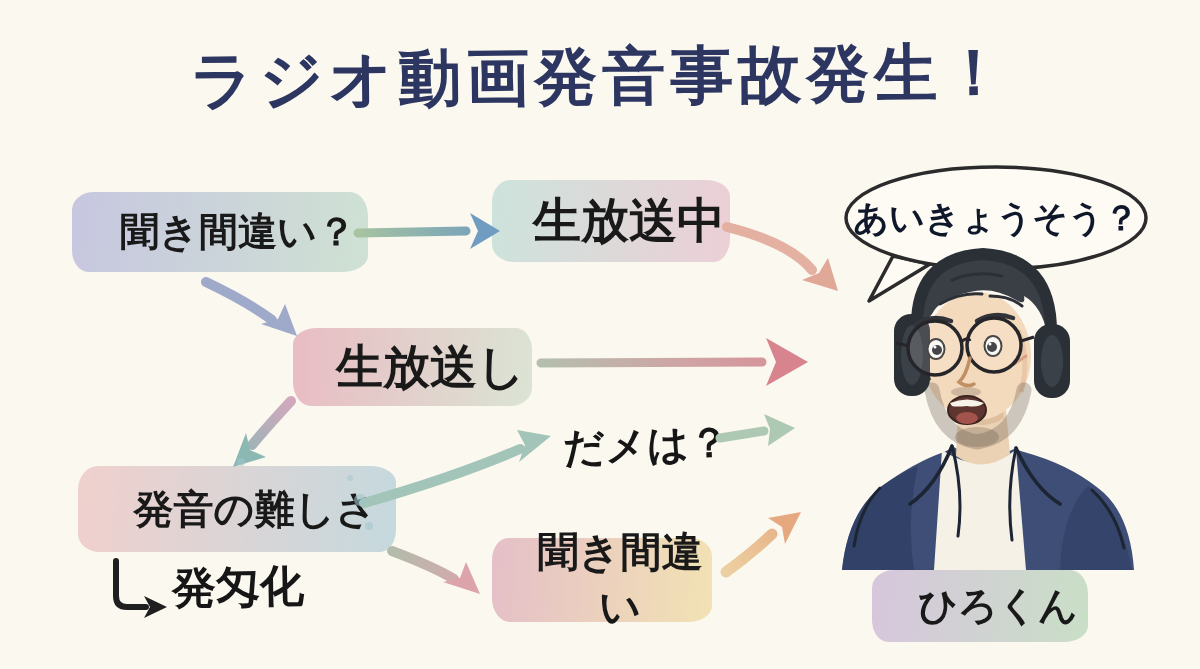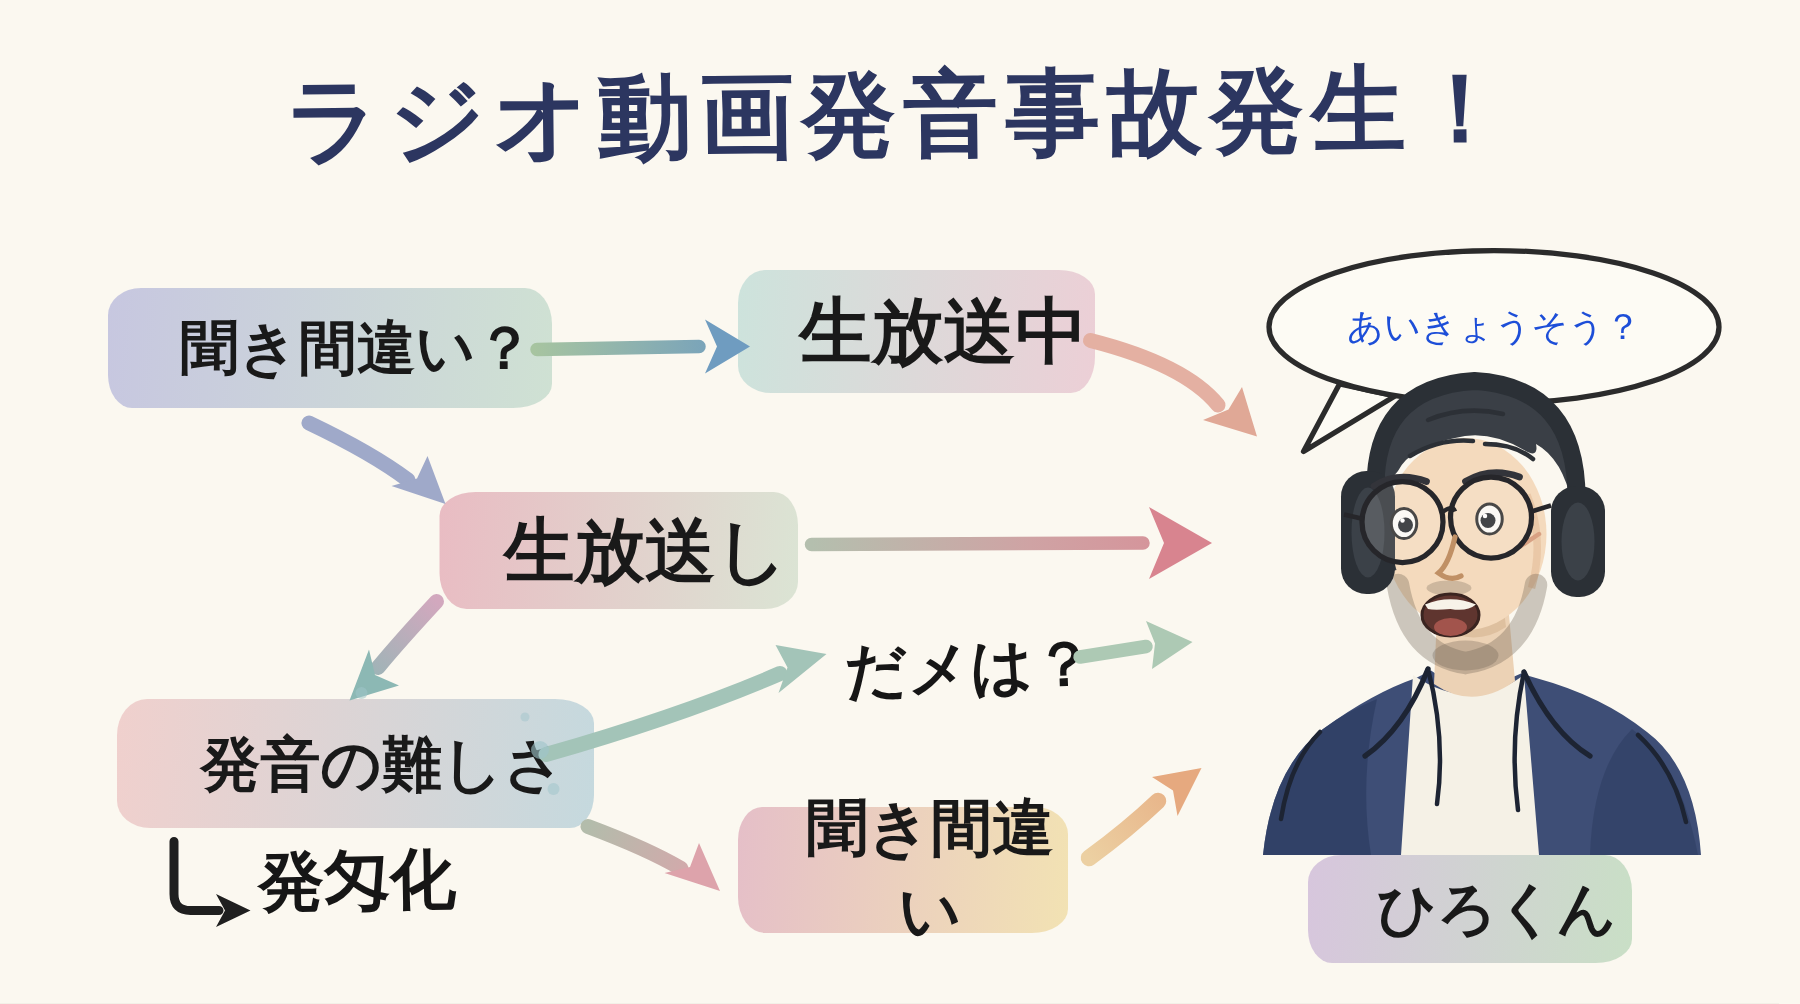--- a/index.html
+++ b/index.html
@@ -43,21 +43,21 @@
     position:absolute;
     color:#161616;
     font-weight:700;
   }
   .t-dame{left:563px; top:418px; font-size:41px; transform:rotate(-2deg);}
   .t-hatsu{left:172px; top:558px; font-size:44px; transform:rotate(-1deg);}
   .bubble-text{
     position:absolute;
     left:845px; top:168px; width:302px; height:100px;
     display:flex;align-items:center;justify-content:center;
-    font-size:24px;font-weight:400;color:#1d4ed8;
+    font-size:35px;font-weight:700;color:#0f172a;
     z-index:6;
   }
   svg.layer{position:absolute;left:0;top:0;pointer-events:none;}
   #arrow-layer{z-index:3;}
   #bubble-layer{z-index:5;}
   #man-layer{z-index:7;}
 </style>
 </head>
 <body>
 

